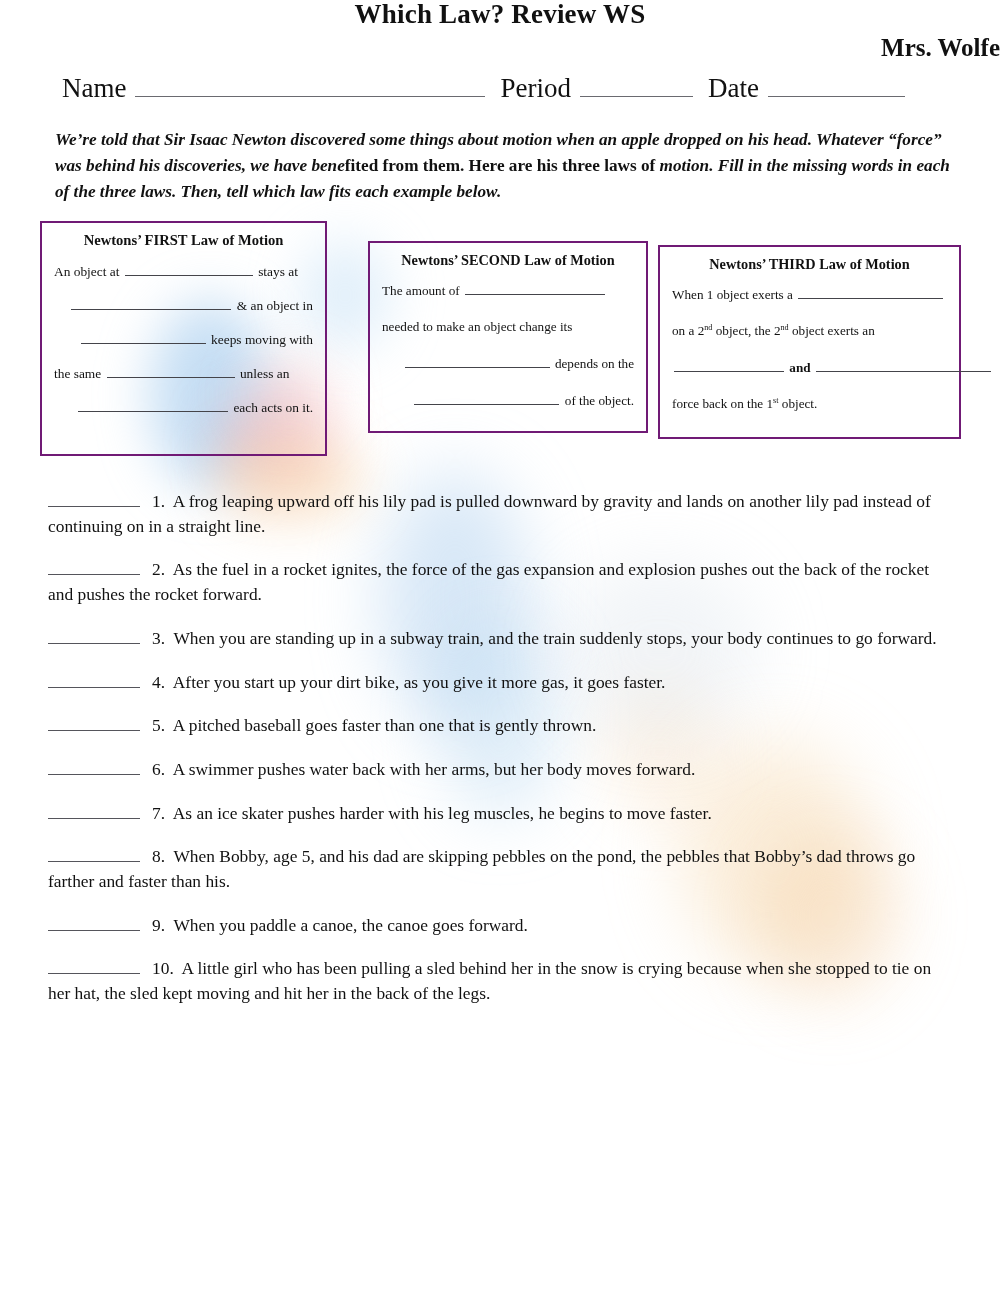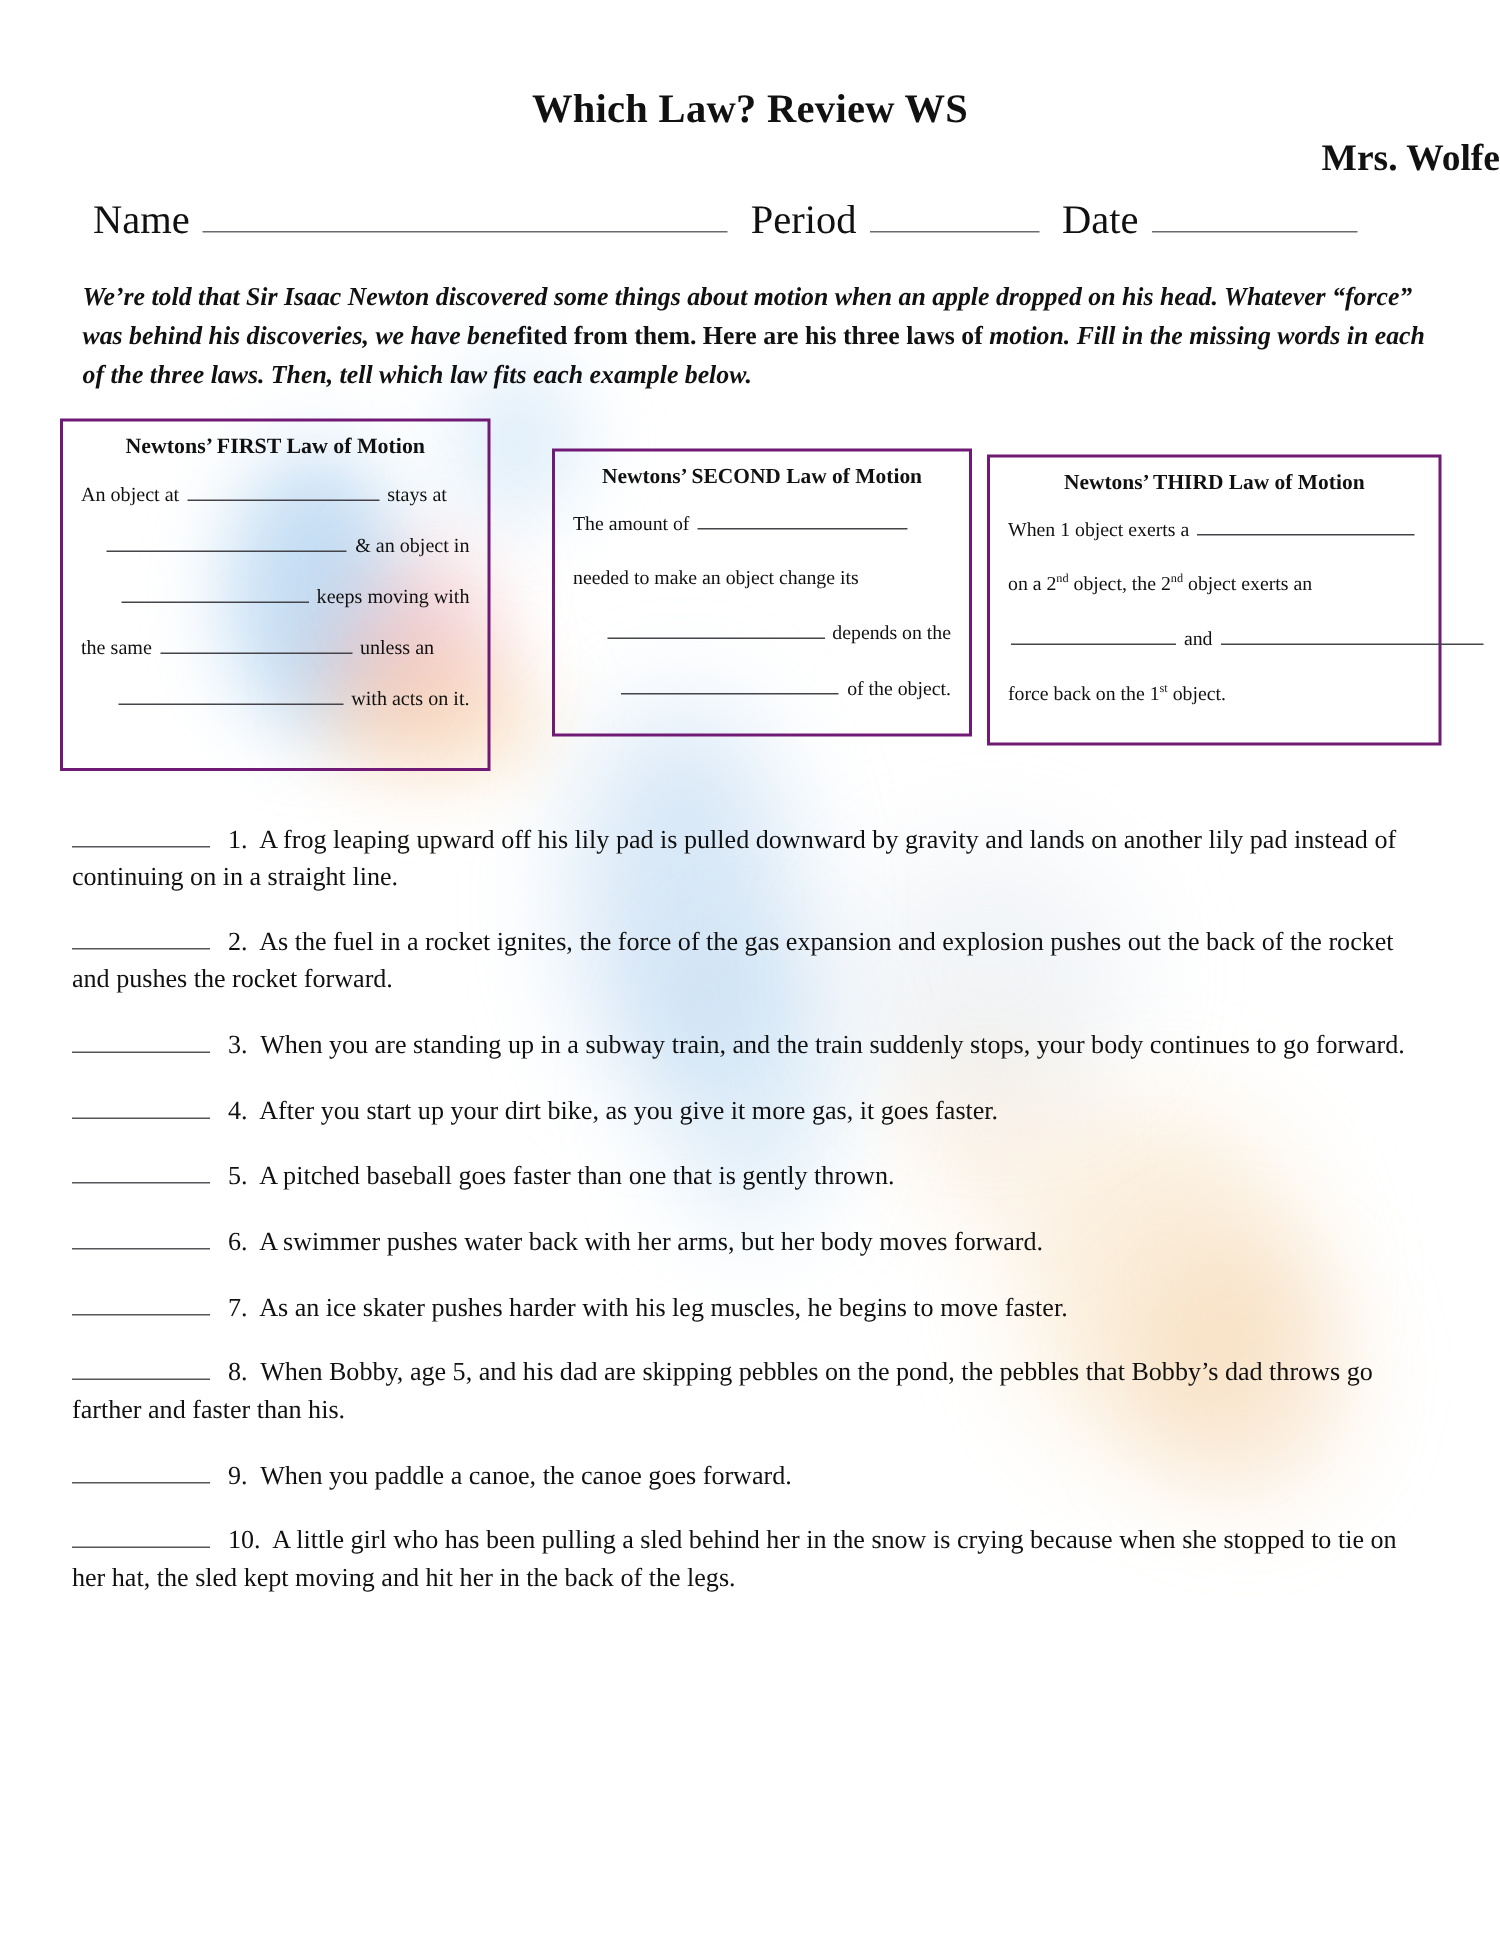--- a/index.html
+++ b/index.html
@@ -53,21 +53,20 @@
 
   #content { position: relative; z-index: 1; }
 
   
   .title-main {
     text-align: center;
     font-weight: bold;
     font-size: 27px;
     letter-spacing: 0.2px;
     margin: 0;
-    padding-top: 58px;
     line-height: 1.05;
   }
   .title-sub {
     text-align: right;
     font-size: 25px;
     margin: 0;
     padding-top: 7px;
     line-height: 1.05;
   }
 
@@ -125,21 +124,21 @@
 
   .lawline {
     font-size: 13.4px;
     line-height: 1.2;
     margin: 0 0 17px 0;
     white-space: nowrap;
   }
   .box2 .lawline, .box3 .lawline { font-size: 13.2px; margin-bottom: 20px; }
   .lawline:last-child { margin-bottom: 0; }
   .lawline.right { text-align: right; }
-  .lawline.center { text-align: left; }
+  .lawline.center { text-align: left; font-weight: bold; }
 
   .blank {
     display: inline-block;
     border-bottom: 1.2px solid #44444a;
     height: 12px;
     vertical-align: baseline;
     margin: 0 2px;
   }
   .b-110 { width: 110px; }
   .b-125 { width: 125px; }
@@ -219,21 +218,21 @@
       <div class="lawline right">
         <span class="blank b-160"></span><span> &amp; an object in</span>
       </div>
       <div class="lawline right">
         <span class="blank b-125"></span><span> keeps moving with</span>
       </div>
       <div class="lawline">
         <span>the same </span><span class="blank b-128"></span><span> unless an</span>
       </div>
       <div class="lawline right">
-        <span class="blank b-150"></span><span> with acts on it.</span>
+        <span class="blank b-150"></span><span> each acts on it.</span>
       </div>
     </div>
 
     <div class="lawbox box2">
       <h3>Newtons’ SECOND Law of Motion</h3>
       <div class="lawline">
         <span>The amount of </span><span class="blank b-140"></span>
       </div>
       <div class="lawline">
         <span>needed to make an object change its</span>

